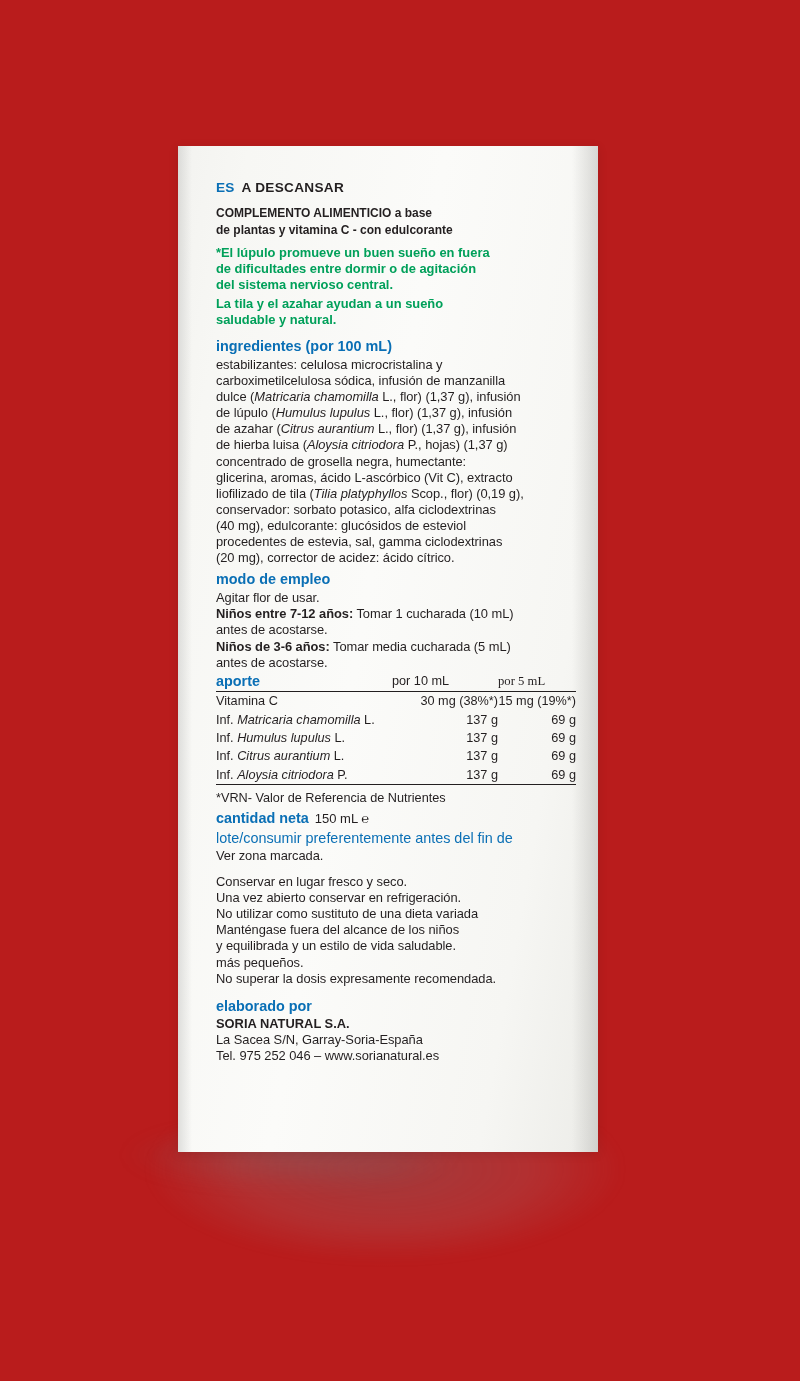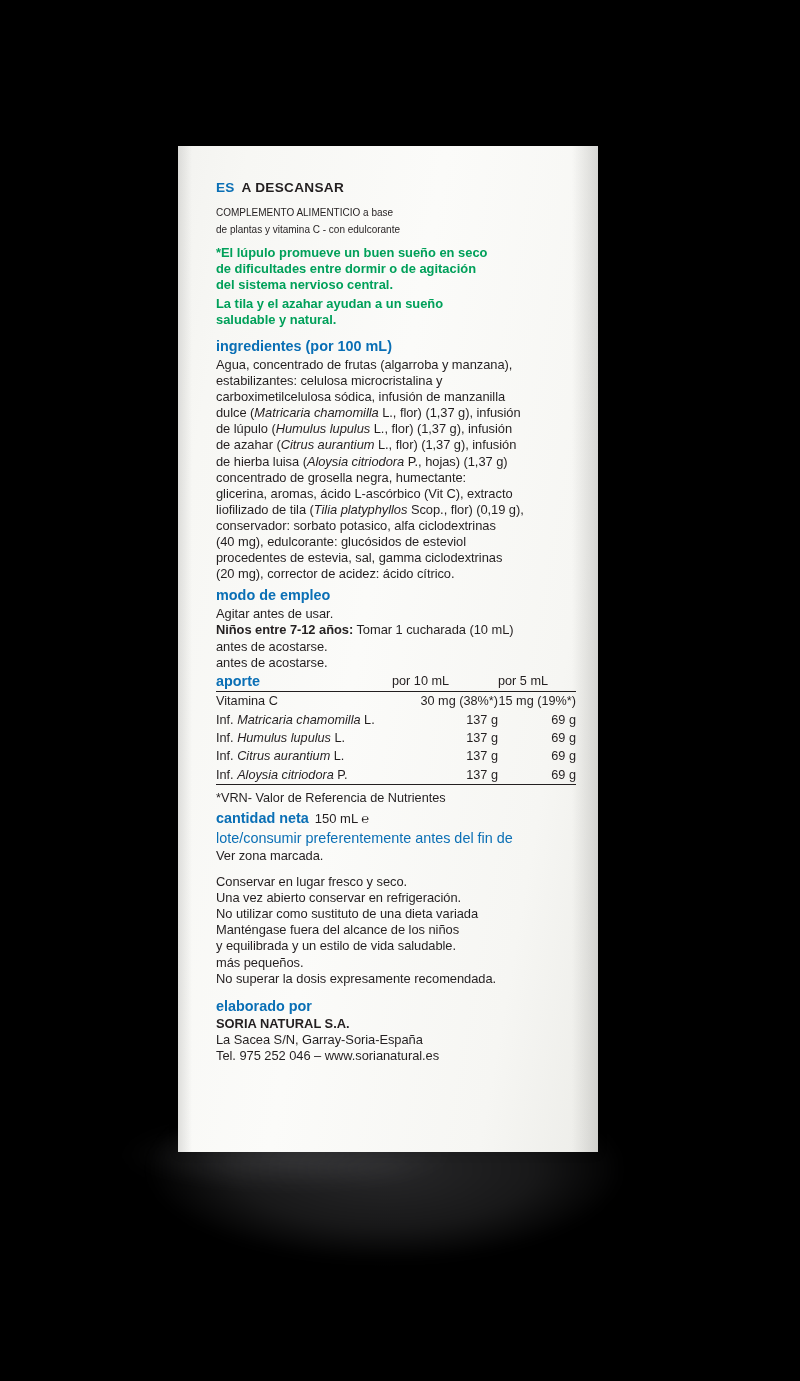--- a/index.html
+++ b/index.html
@@ -8,21 +8,21 @@
     background: #ffffff;
     width: 800px;
     height: 1381px;
     font-family: "Liberation Sans", sans-serif;
   }
   #stage {
     position: relative;
     width: 800px;
     height: 1381px;
     overflow: hidden;
-    background: #000000;
+    background: #b91c1c;
   }
   
   .shadow-blob {
     position: absolute;
     left: 150px;
     top: 1130px;
     width: 470px;
     height: 130px;
     background: radial-gradient(ellipse at 50% 30%, rgba(120,120,125,0.33) 0%, rgba(150,150,155,0.16) 45%, rgba(255,255,255,0) 72%);
     filter: blur(6px);
@@ -81,23 +81,24 @@
     letter-spacing: 0.2px;
   }
   .es-title {
     color: #231f20;
     font-weight: bold;
     font-size: 13.6px;
     letter-spacing: 0.3px;
     margin-left: 7px;
   }
   .subtitle {
-    font-size: 10px;
+    font-size: 12px;
     line-height: 16.8px;
     margin-bottom: 6px;
+    font-weight: bold;
   }
   .green {
     color: #00a05a;
     font-weight: bold;
     font-size: 12.9px;
     line-height: 16.2px;
   }
   .green-block { margin-bottom: 2px; }
   .green-block2 { margin-bottom: 9px; }
   .sec-head {
@@ -137,21 +138,21 @@
   }
   table.aporte td {
     padding: 1px 0;
     vertical-align: baseline;
   }
   table.aporte td.lbl { text-align: left; }
   table.aporte td.num { text-align: right; }
   table.aporte tr.last td { padding-bottom: 3px; }
   table.aporte tbody tr:last-child td { border-bottom: 1.3px solid #231f20; }
   .col-a { width: 106px; }
-  .col-b { width: 78px; }
+  .col-b { width: 78px; font-family: Liberation Serif, serif; }
   .vrn {
     font-size: 12.7px;
     margin-top: 5px;
     margin-bottom: 3px;
   }
   .qty-line {
     margin-top: 2px;
     margin-bottom: 2px;
   }
   .qty-head {
@@ -196,55 +197,58 @@
       <div class="es-head">
         <span class="es-code">ES</span><span class="es-title">A DESCANSAR</span>
       </div>
 
       <div class="subtitle">
         <div>COMPLEMENTO ALIMENTICIO a base</div>
         <div>de plantas y vitamina C - con edulcorante</div>
       </div>
 
       <div class="green green-block">
-        <div>*El lúpulo promueve un buen sueño en seco</div>
+        <div>*El lúpulo promueve un buen sueño en fuera</div>
         <div>de dificultades entre dormir o de agitación</div>
         <div>del sistema nervioso central.</div>
       </div>
       <div class="green green-block2">
         <div>La tila y el azahar ayudan a un sueño</div>
         <div>saludable y natural.</div>
       </div>
 
       <div class="sec-head">ingredientes (por 100 mL)</div>
       <div class="body-text">
-        <div>Agua, concentrado de frutas (algarroba y manzana),</div>
         <div>estabilizantes: celulosa microcristalina y</div>
         <div>carboximetilcelulosa sódica, infusión de manzanilla</div>
         <div>dulce (<span class="italic">Matricaria chamomilla</span> L., flor) (1,37 g), infusión</div>
         <div>de lúpulo (<span class="italic">Humulus lupulus</span> L., flor) (1,37 g), infusión</div>
         <div>de azahar (<span class="italic">Citrus aurantium</span> L., flor) (1,37 g), infusión</div>
         <div>de hierba luisa (<span class="italic">Aloysia citriodora</span> P., hojas) (1,37 g)</div>
         <div>concentrado de grosella negra, humectante:</div>
         <div>glicerina, aromas, ácido L-ascórbico (Vit C), extracto</div>
         <div>liofilizado de tila (<span class="italic">Tilia platyphyllos</span> Scop., flor) (0,19 g),</div>
         <div>conservador: sorbato potasico, alfa ciclodextrinas</div>
         <div>(40 mg), edulcorante: glucósidos de esteviol</div>
         <div>procedentes de estevia, sal, gamma ciclodextrinas</div>
         <div>(20 mg), corrector de acidez: ácido cítrico.</div>
       </div>
 
       <div class="sec-head">modo de empleo</div>
       <div class="body-text">
-        <div>Agitar antes de usar.</div>
+        <div>Agitar flor de usar.</div>
         <div>
           <span class="bold">Niños entre 7-12 años:</span>
           <span>Tomar 1 cucharada (10 mL)</span>
         </div>
         <div>antes de acostarse.</div>
+        <div>
+          <span class="bold">Niños de 3-6 años:</span>
+          <span>Tomar media cucharada (5 mL)</span>
+        </div>
         <div>antes de acostarse.</div>
       </div>
 
       <table class="aporte">
         <thead>
           <tr>
             <th class="lbl">aporte</th>
             <th class="col-a">por 10 mL</th>
             <th class="col-b">por 5 mL</th>
           </tr>

